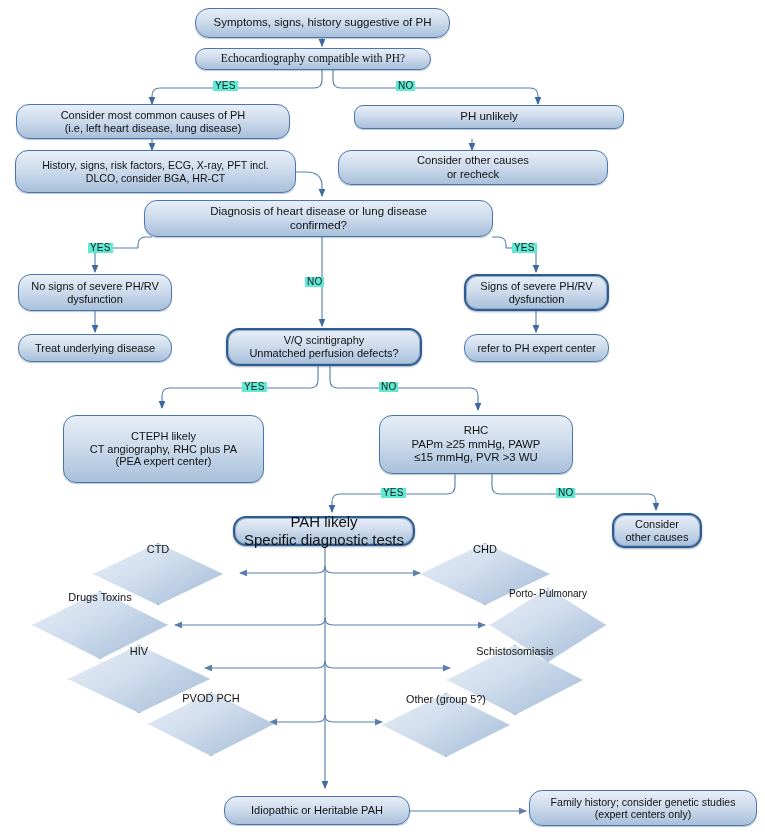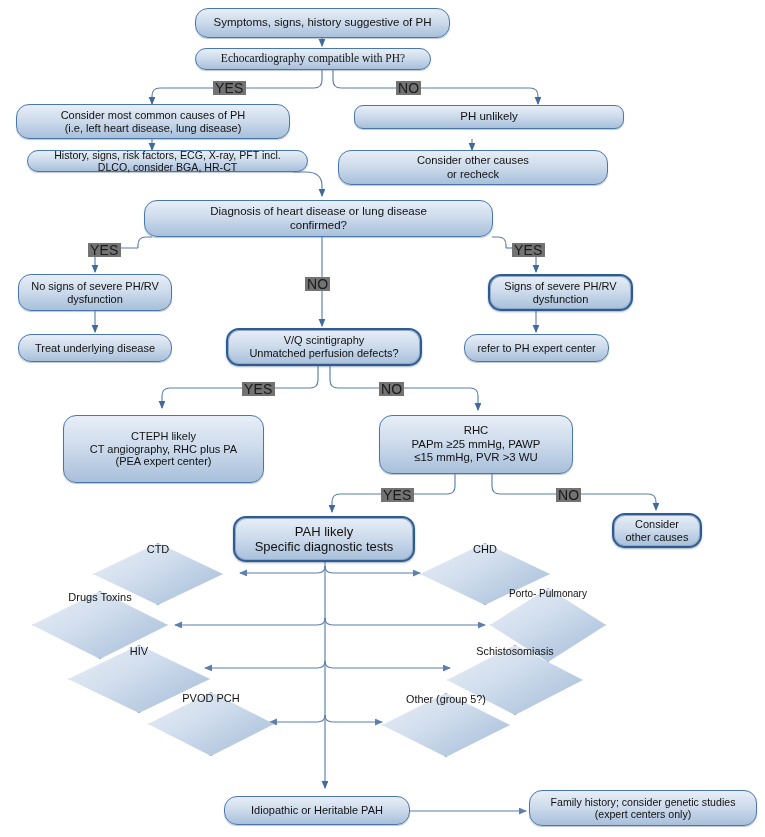--- a/index.html
+++ b/index.html
@@ -65,23 +65,23 @@
     clip-path: polygon(50% 0%, 100% 50%, 50% 100%, 0% 50%);
     border-radius: 8px;
   }
   .diamond .dtxt {
     position: relative;
     z-index: 2;
     padding: 0 4px;
   }
   .edge-label {
     position: absolute;
-    background: #737373;
+    background: #5eead4;
     color: #1a1a1a;
-    font-size: 14px;
+    font-size: 10px;
     letter-spacing: 0.2px;
     padding: 0 2px;
     line-height: 1;
   }
 </style>
 </head>
 <body>
 
 <div id="flow">
 
@@ -144,58 +144,58 @@
       <path d="M325,661 Q325,668 317,668 L205,668" marker-end="url(#arl)"></path>
       <path d="M325,661 Q325,668 333,668 L450,668" marker-end="url(#arl)"></path>
 
       <path d="M325,715 Q325,722 317,722 L270,722" marker-end="url(#arl)"></path>
       <path d="M325,715 Q325,722 333,722 L382,722" marker-end="url(#arl)"></path>
 
       <path d="M410,811 L526,811" marker-end="url(#arl)"></path>
     </g>
   </svg>
 
-  <div class="node" style="left:195px; top:8px; width:255px; height:30px; font-size:11.5px;">
+  <div class="node" style="left:195px; top:8px; width:255px; height:30px; font-size:11.5px;border-radius:14px;">
     <span class="ln">Symptoms, signs, history suggestive of PH</span>
   </div>
 
   <div class="node" style="left:195px; top:48px; width:236px; height:22px; font-size:11.5px;font-family:Liberation Serif, serif;">
     <span class="ln">Echocardiography compatible with PH?</span>
   </div>
 
   <div class="node" style="left:16px; top:104px; width:274px; height:35px; font-size:11px;">
     <span class="ln">Consider most common causes of PH</span>
     <span class="ln">(i.e, left heart disease, lung disease)</span>
   </div>
 
   <div class="node" style="left:354px; top:105px; width:270px; height:24px; font-size:11.5px;border-radius:9px;">
     <span class="ln">PH unlikely</span>
   </div>
 
-  <div class="node" style="left:27px; top:150px; width:281px; height:22px; font-size:10.6px;">
+  <div class="node" style="left:15px; top:150px; width:281px; height:43px; font-size:10.6px;">
     <span class="ln">History, signs, risk factors, ECG, X-ray, PFT incl.</span>
     <span class="ln">DLCO, consider BGA, HR-CT</span>
   </div>
 
   <div class="node" style="left:338px; top:150px; width:270px; height:35px; font-size:11.2px;">
     <span class="ln">Consider other causes</span>
     <span class="ln">or recheck</span>
   </div>
 
   <div class="node" style="left:144px; top:200px; width:349px; height:37px; font-size:11.5px;">
     <span class="ln">Diagnosis of heart disease or lung disease</span>
     <span class="ln">confirmed?</span>
   </div>
 
   <div class="node" style="left:18px; top:274px; width:154px; height:37px; font-size:11px;">
     <span class="ln">No signs of severe PH/RV</span>
     <span class="ln">dysfunction</span>
   </div>
 
-  <div class="node emph" style="left:464px; top:274px; width:145px; height:37px; font-size:11px;margin-left:24px;">
+  <div class="node emph" style="left:464px; top:274px; width:145px; height:37px; font-size:11px;">
     <span class="ln">Signs of severe PH/RV</span>
     <span class="ln">dysfunction</span>
   </div>
 
   <div class="node" style="left:18px; top:334px; width:154px; height:28px; font-size:11px;">
     <span class="ln">Treat underlying disease</span>
   </div>
 
   <div class="node emph" style="left:226px; top:328px; width:196px; height:38px; font-size:11px;">
     <span class="ln">V/Q scintigraphy</span>
@@ -211,21 +211,21 @@
     <span class="ln">CT angiography, RHC plus PA</span>
     <span class="ln">(PEA expert center)</span>
   </div>
 
   <div class="node" style="left:379px; top:415px; width:194px; height:59px; font-size:11.4px;">
     <span class="ln">RHC</span>
     <span class="ln">PAPm ≥25 mmHg, PAWP</span>
     <span class="ln">≤15 mmHg, PVR &gt;3 WU</span>
   </div>
 
-  <div class="node emph" style="left:233px; top:516px; width:182px; height:46px; font-size:13px;">
+  <div class="node emph" style="left:233px; top:516px; width:182px; height:30px; font-size:15px;">
     <span class="ln">PAH likely</span>
     <span class="ln">Specific diagnostic tests</span>
   </div>
 
   <div class="node emph" style="left:612px; top:513px; width:90px; height:35px; font-size:11px;align-items:center;">
     <span class="ln">Consider</span>
     <span class="ln">other causes</span>
   </div>
 
   <div class="node" style="left:224px; top:796px; width:186px; height:29px; font-size:11px;">

